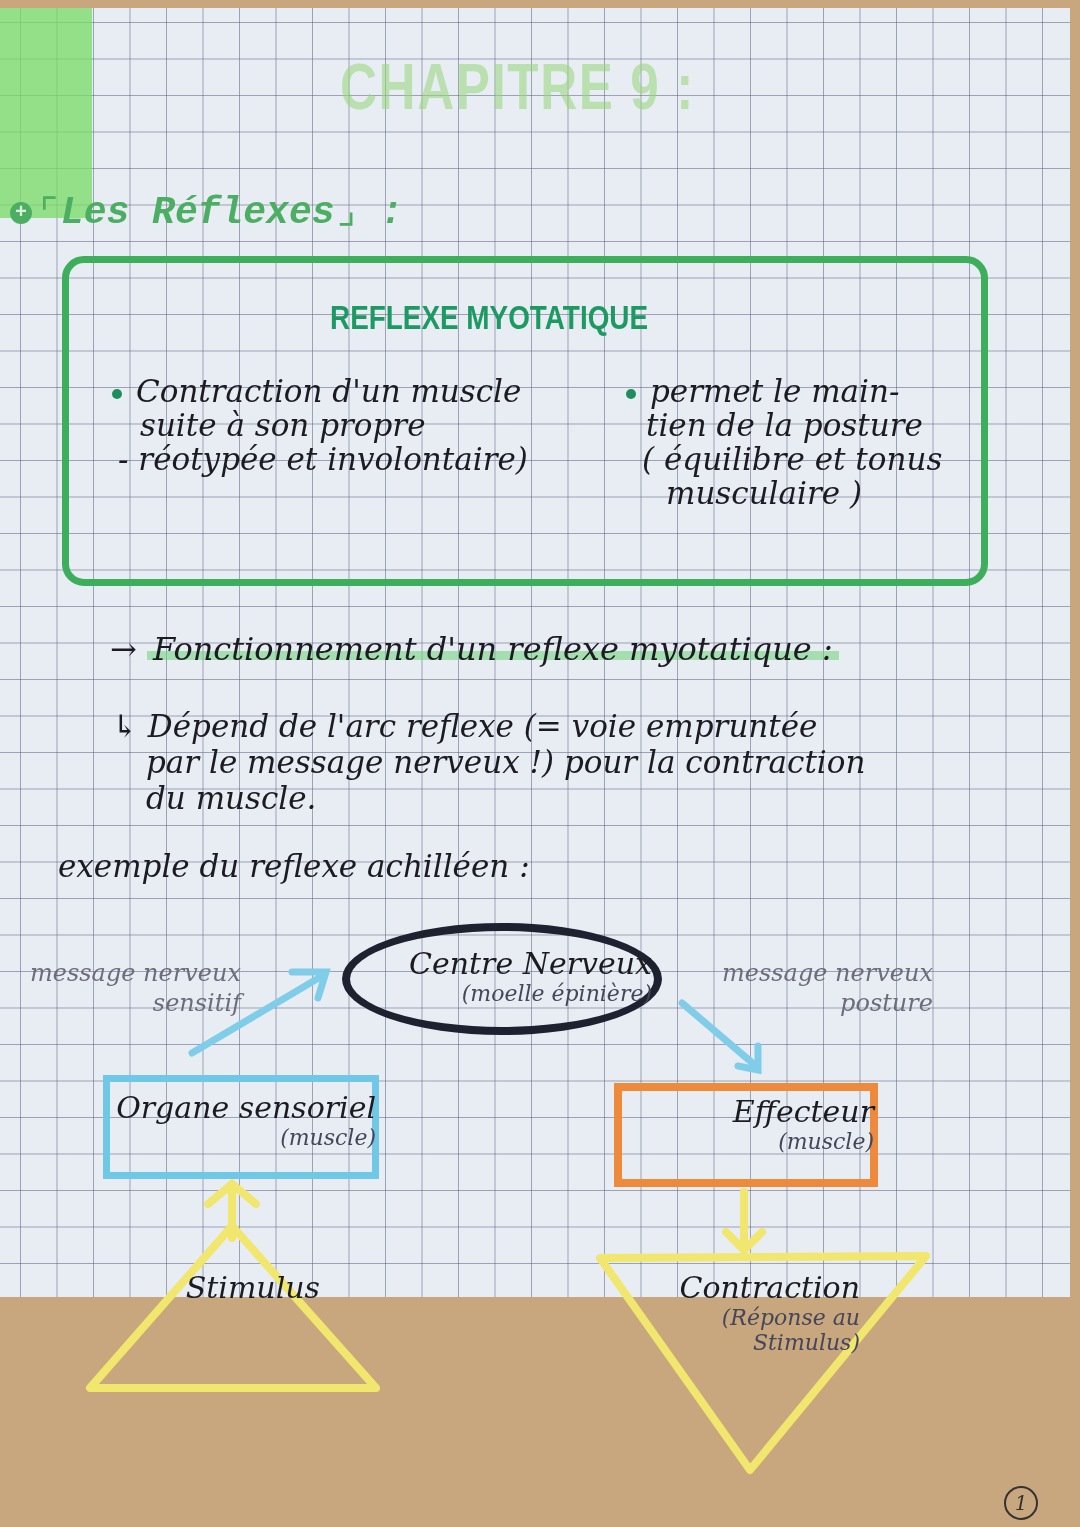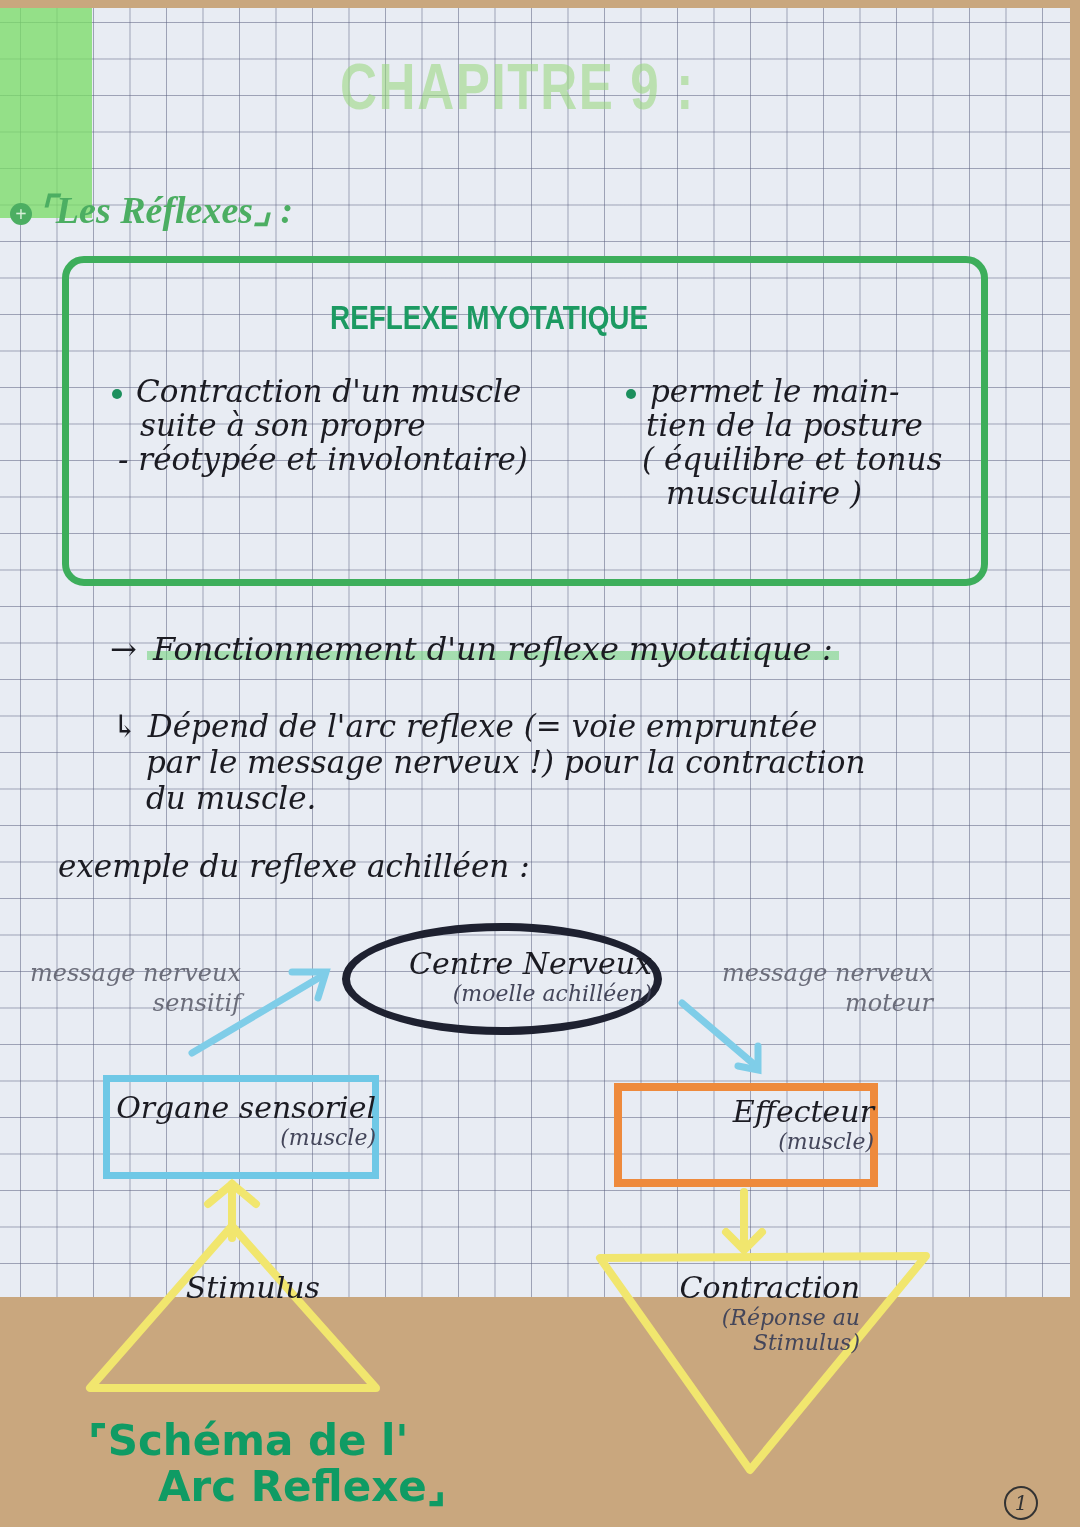--- a/index.html
+++ b/index.html
@@ -21,21 +21,21 @@
       position: absolute; left: 0; top: 0; width: 92px; height: 210px;
       background: rgba(120, 220, 100, 0.75);
     }
     .hand { font-family: "DejaVu Serif", serif; font-style: italic; color: #1b1b22; position: absolute; }
     .chapter {
       position: absolute; left: 340px; top: 42px; font-family: "Liberation Sans", sans-serif;
       font-weight: bold; font-size: 64px; color: rgba(150, 215, 120, 0.55); letter-spacing: 2px;
       transform: scaleX(0.8); transform-origin: left;
     }
     .section-title {
-      position: absolute; left: 10px; top: 180px; font-family: Liberation Serif, serif;
+      position: absolute; left: 10px; top: 180px; font-family: Liberation Mono, monospace;
       font-weight: bold; font-style: italic; font-size: 38px; color: #4cae62;
     }
     .section-title .circ {
       display: inline-block; width: 22px; height: 22px; border-radius: 50%;
       background: #4cae62; color: #d7f0d8; font-size: 20px; line-height: 22px; text-align: center;
       vertical-align: middle; margin-right: 6px; font-style: normal;
     }
     .def-box {
       position: absolute; left: 62px; top: 248px; width: 926px; height: 330px;
       border: 7px solid #3dae5b; border-radius: 22px; box-sizing: border-box;
@@ -144,27 +144,27 @@
 
     <polygon points="600,1250 926,1248 750,1462" fill="none" stroke="#f1e66e" stroke-width="8" stroke-linejoin="round"></polygon>
   </svg>
 
   <div class="hand msg-label" style="left:30px; top:950px;">
     <div>message nerveux</div>
     <div>sensitif</div>
   </div>
   <div class="hand msg-label" style="left:722px; top:950px;">
     <div>message nerveux</div>
-    <div>moteur</div>
+    <div>posture</div>
   </div>
 
   <div class="centre-oval"></div>
   <div class="hand node-text" style="left:352px; top:938px; width:300px;">
     <span class="main">Centre Nerveux</span>
-    <span class="sub">(moelle achilléen)</span>
+    <span class="sub">(moelle épinière)</span>
   </div>
 
   <div class="box-sens"></div>
   <div class="hand node-text" style="left:106px; top:1082px; width:270px;">
     <span class="main">Organe sensoriel</span>
     <span class="sub">(muscle)</span>
   </div>
 
   <div class="box-eff"></div>
   <div class="hand node-text" style="left:618px; top:1086px; width:256px;">
@@ -175,19 +175,15 @@
   <div class="hand node-text" style="left:150px; top:1262px; width:170px;">
     <span class="main">Stimulus</span>
   </div>
 
   <div class="hand node-text" style="left:640px; top:1262px; width:220px;">
     <span class="main">Contraction</span>
     <span class="sub">(Réponse au</span>
     <span class="sub">Stimulus)</span>
   </div>
 
-  <div class="schema-title">
-    <div>⌜Schéma de l'</div>
-    <div style="padding-left:70px">Arc Reflexe⌟</div>
-  </div>
 
   <div class="page-num">1</div>
 </div>
 
 </body></html>

